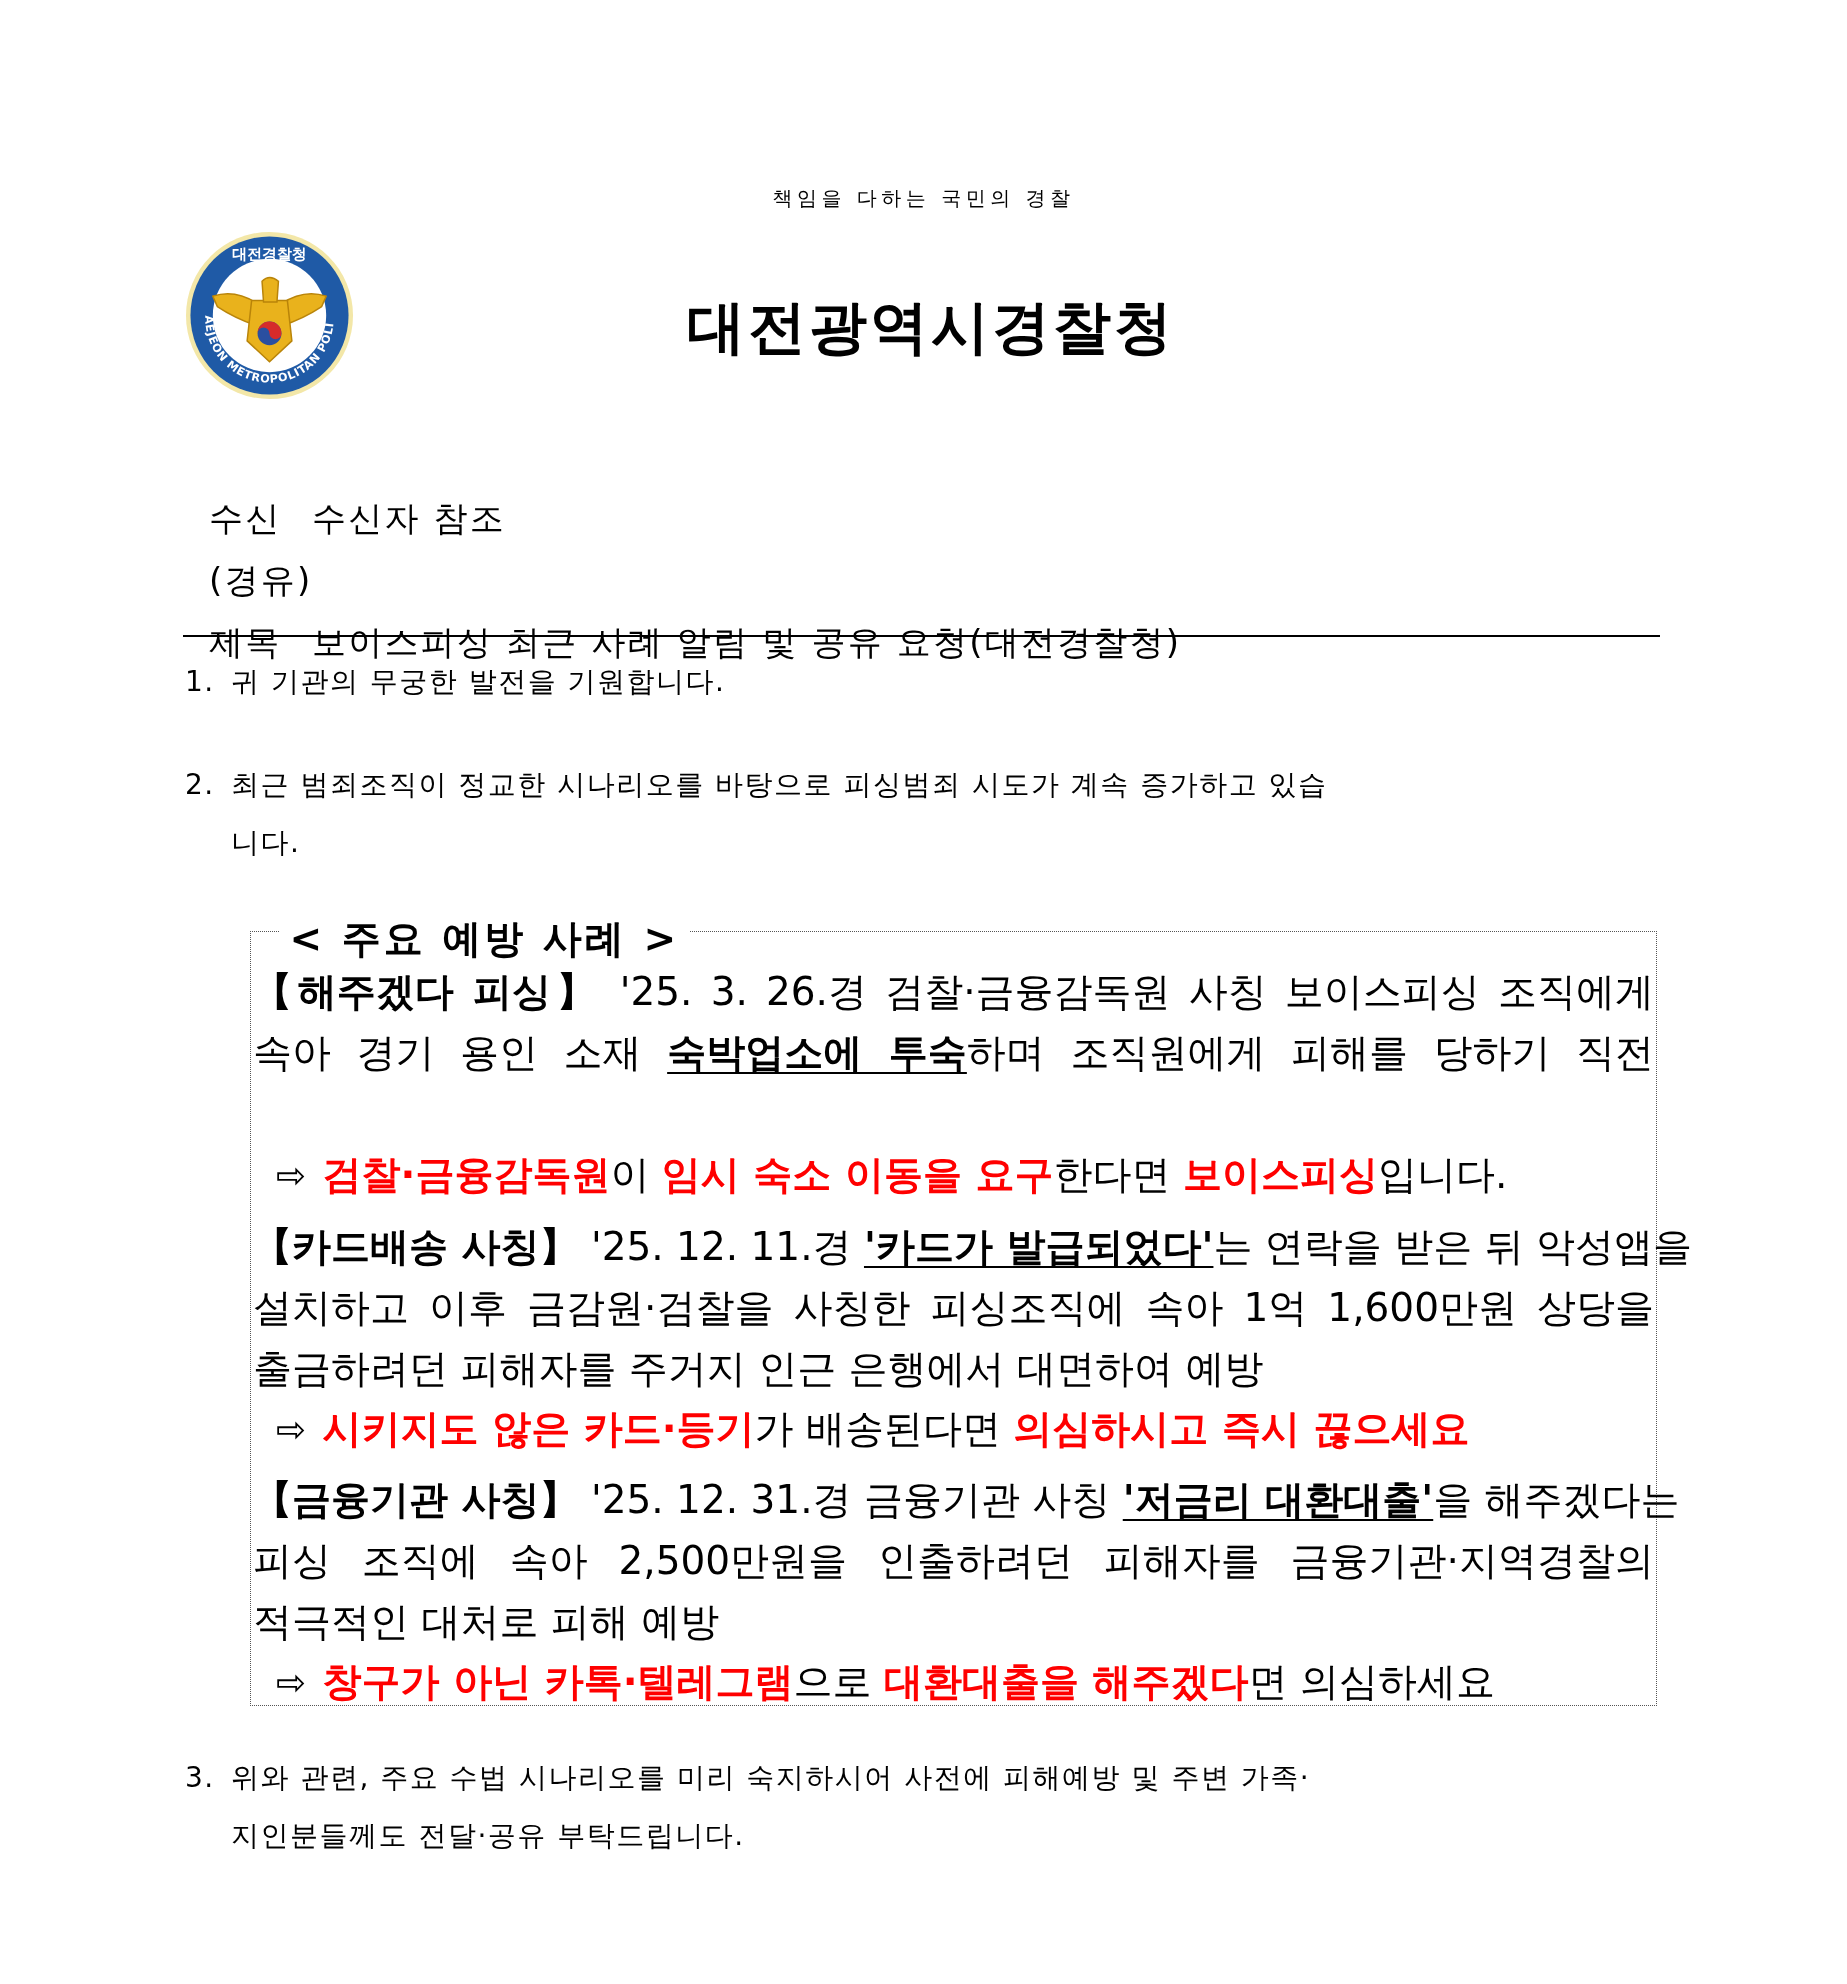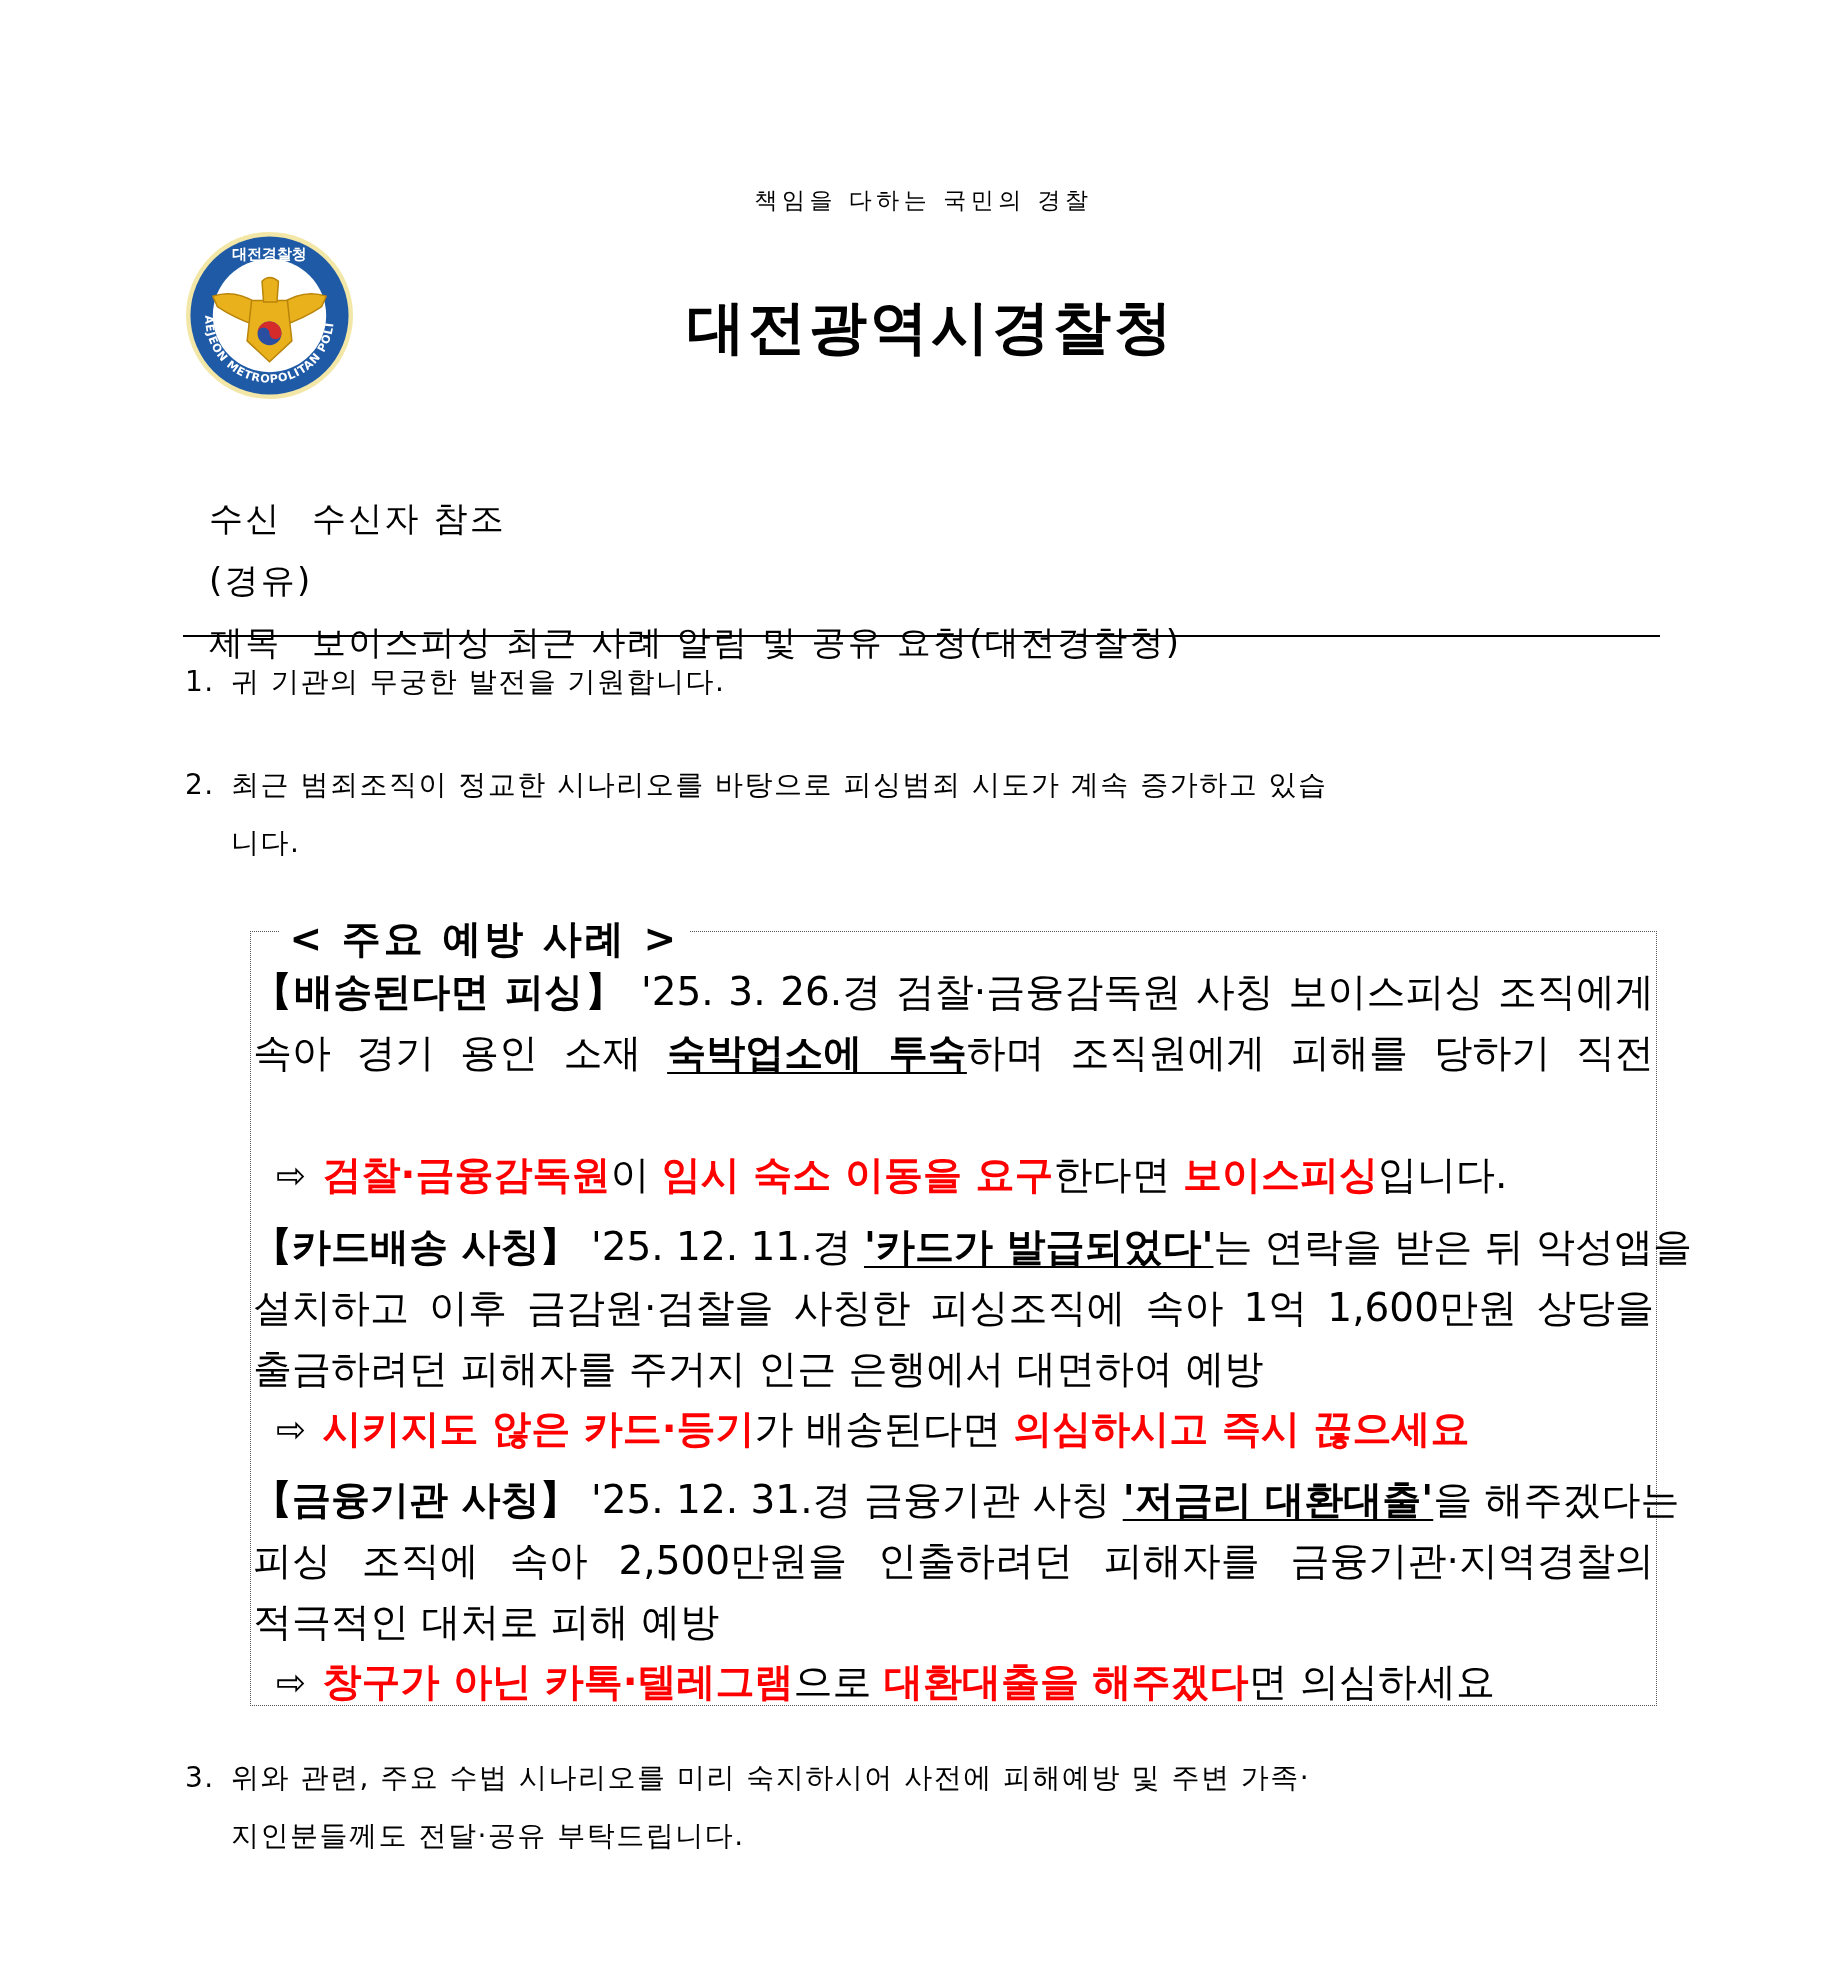--- a/index.html
+++ b/index.html
@@ -1,21 +1,21 @@
 <!DOCTYPE html>
 <html style="font-size:12px"><head>
 <meta charset="utf-8">
 <style>
   html, body { margin: 0; padding: 0; background: #ffffff; }
   body {
     width: 1847px; height: 1985px; position: relative; overflow: hidden;
     font-family: "DejaVu Sans", "Liberation Sans", sans-serif; color: #000;
   }
   .abs { position: absolute; }
-  .slogan { left: 0; width: 1847px; top: 185px; text-align: center; font-size: 23px; letter-spacing: 4.5px; }
+  .slogan { left: 0; width: 1847px; top: 185px; text-align: center; font-size: 20px; letter-spacing: 4.5px; }
   .logo { left: 183px; top: 229px; width: 173px; height: 173px; }
   .org-title { left: 0; width: 1847px; top: 289px; text-align: center; font-size: 58px; font-weight: bold; letter-spacing: 3px; padding-left: 7.5px; }
   .meta-line { left: 183px; font-size: 34px; letter-spacing: 2.2px; white-space: pre; }
   .meta-line .lbl { display: inline-block; }
   .rule { left: 183px; top: 635px; width: 1477px; height: 0; border-top: 2.2px solid #000; }
   .para { left: 185px; width: 1483px; font-size: 28px; letter-spacing: 1.5px; line-height: 58px; }
   .para .num { display: inline-block; width: 46px; }
   .para .cont { padding-left: 46px; }
   .box {
     left: 250px; top: 931px; width: 1407px; height: 775px;
@@ -81,21 +81,21 @@
 
 <div class="abs para" style="top:756px;">
   <div><span class="num">2.</span><span>최근 범죄조직이 정교한 시나리오를 바탕으로 피싱범죄 시도가 계속 증가하고 있습</span></div>
   <div class="cont">니다.</div>
 </div>
 
 <div class="abs box"></div>
 <div class="abs box-title">&lt; 주요 예방 사례 &gt;</div>
 
 <div class="abs case" style="top:961px;">
-  <span class="line"><span class="tag">【배송된다면  피싱】</span><span> '25. 3. 26.경 검찰·금융감독원 사칭 보이스피싱 조직에게</span></span>
+  <span class="line"><span class="tag">【해주겠다  피싱】</span><span> '25. 3. 26.경 검찰·금융감독원 사칭 보이스피싱 조직에게</span></span>
   <span class="line"><span>속아 경기 용인 소재 </span><span class="ul b">숙박업소에 투숙</span><span>하며 조직원에게 피해를 당하기 직전</span></span>
 </div>
 <div class="abs warn" style="top:1144px;">
   <span class="arrow">⇨</span><span class="red">검찰·금융감독원</span><span>이 </span><span class="red">임시 숙소 이동을 요구</span><span>한다면 </span><span class="red">보이스피싱</span><span>입니다.</span>
 </div>
 
 <div class="abs case" style="top:1216px;">
   <span class="line"><span class="tag">【카드배송 사칭】</span><span> '25. 12. 11.경 </span><span class="ul b">'카드가 발급되었다'</span><span>는 연락을 받은 뒤 악성앱을</span></span>
   <span class="line">설치하고 이후 금감원·검찰을 사칭한 피싱조직에 속아 1억 1,600만원 상당을</span>
   <span class="line last">출금하려던 피해자를 주거지 인근 은행에서 대면하여 예방</span>

